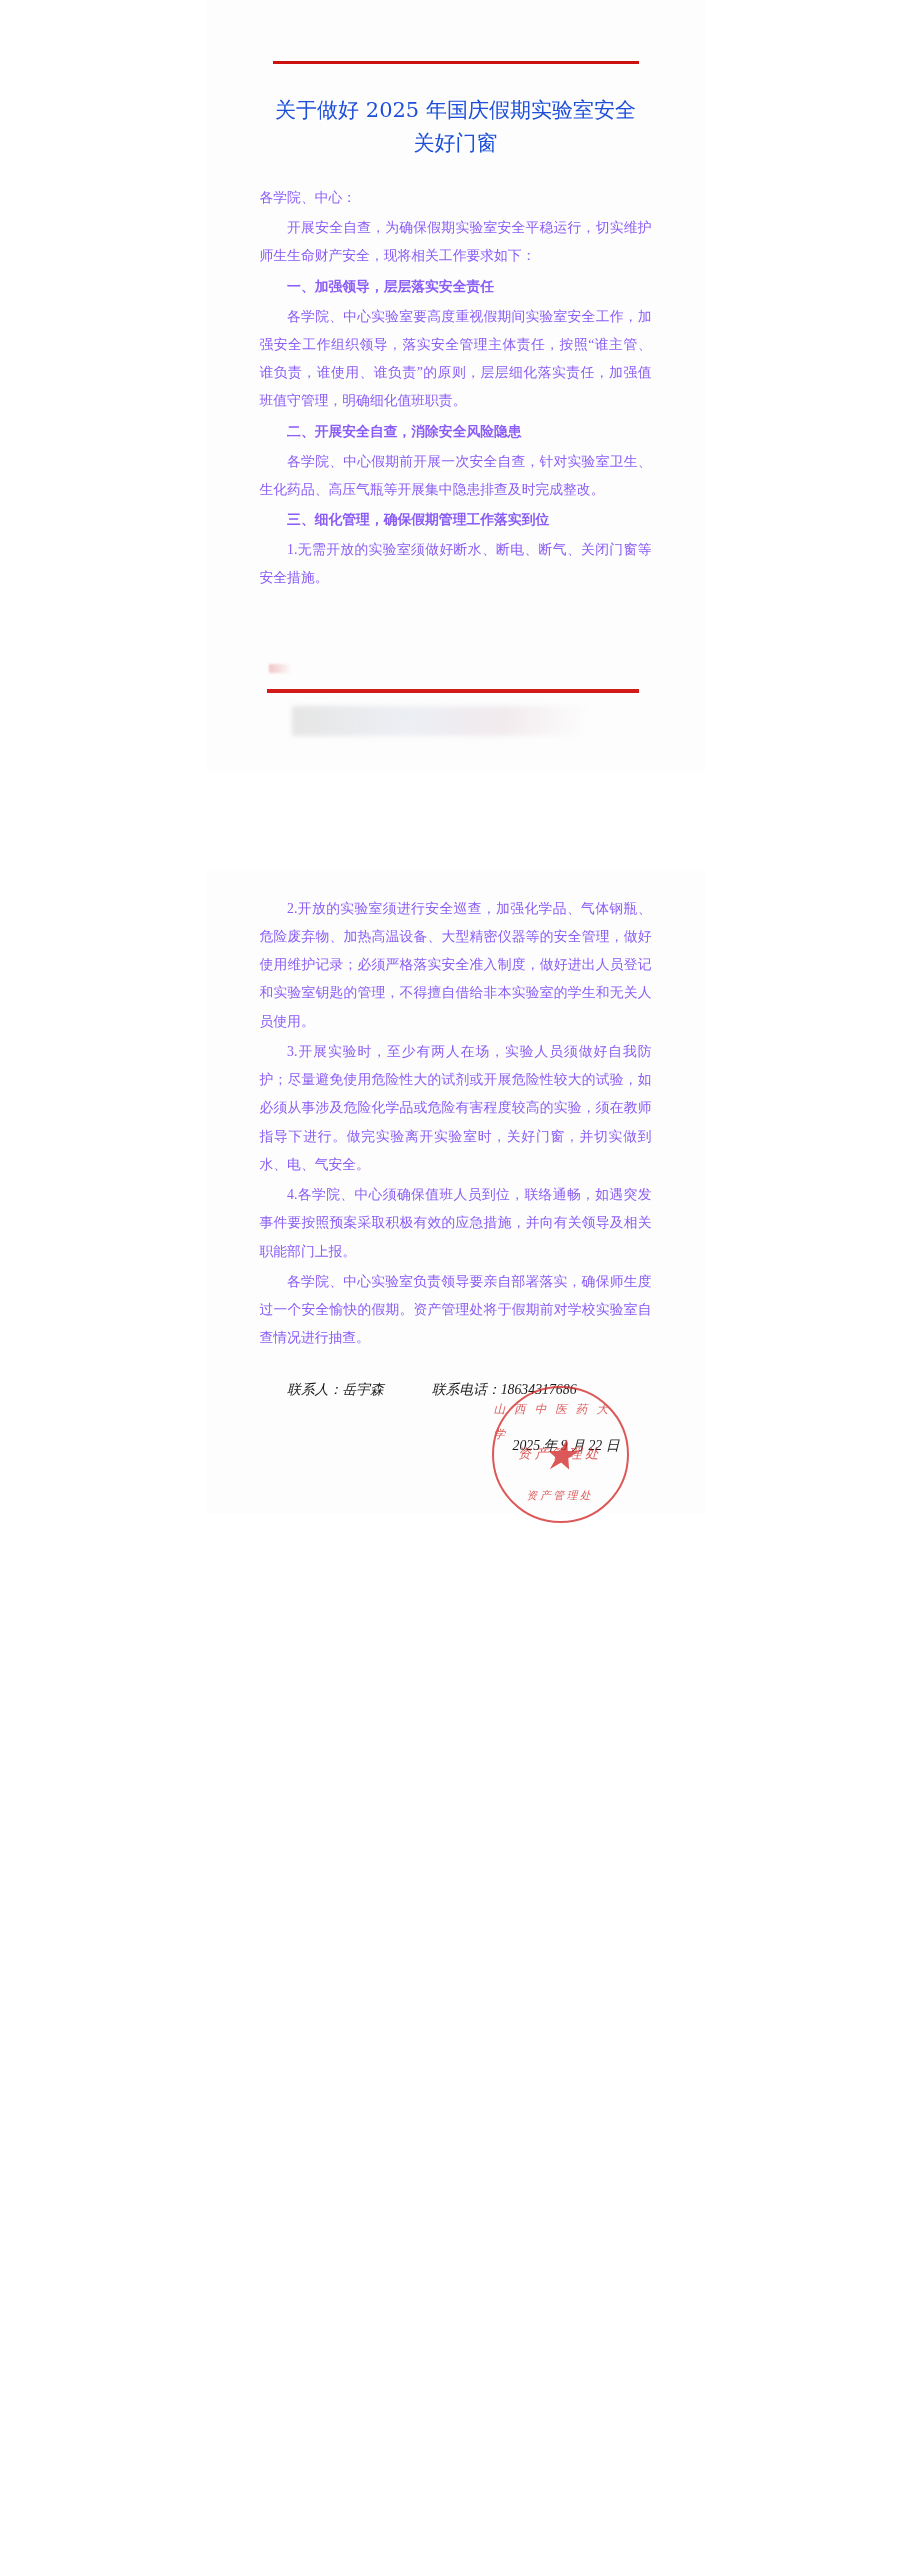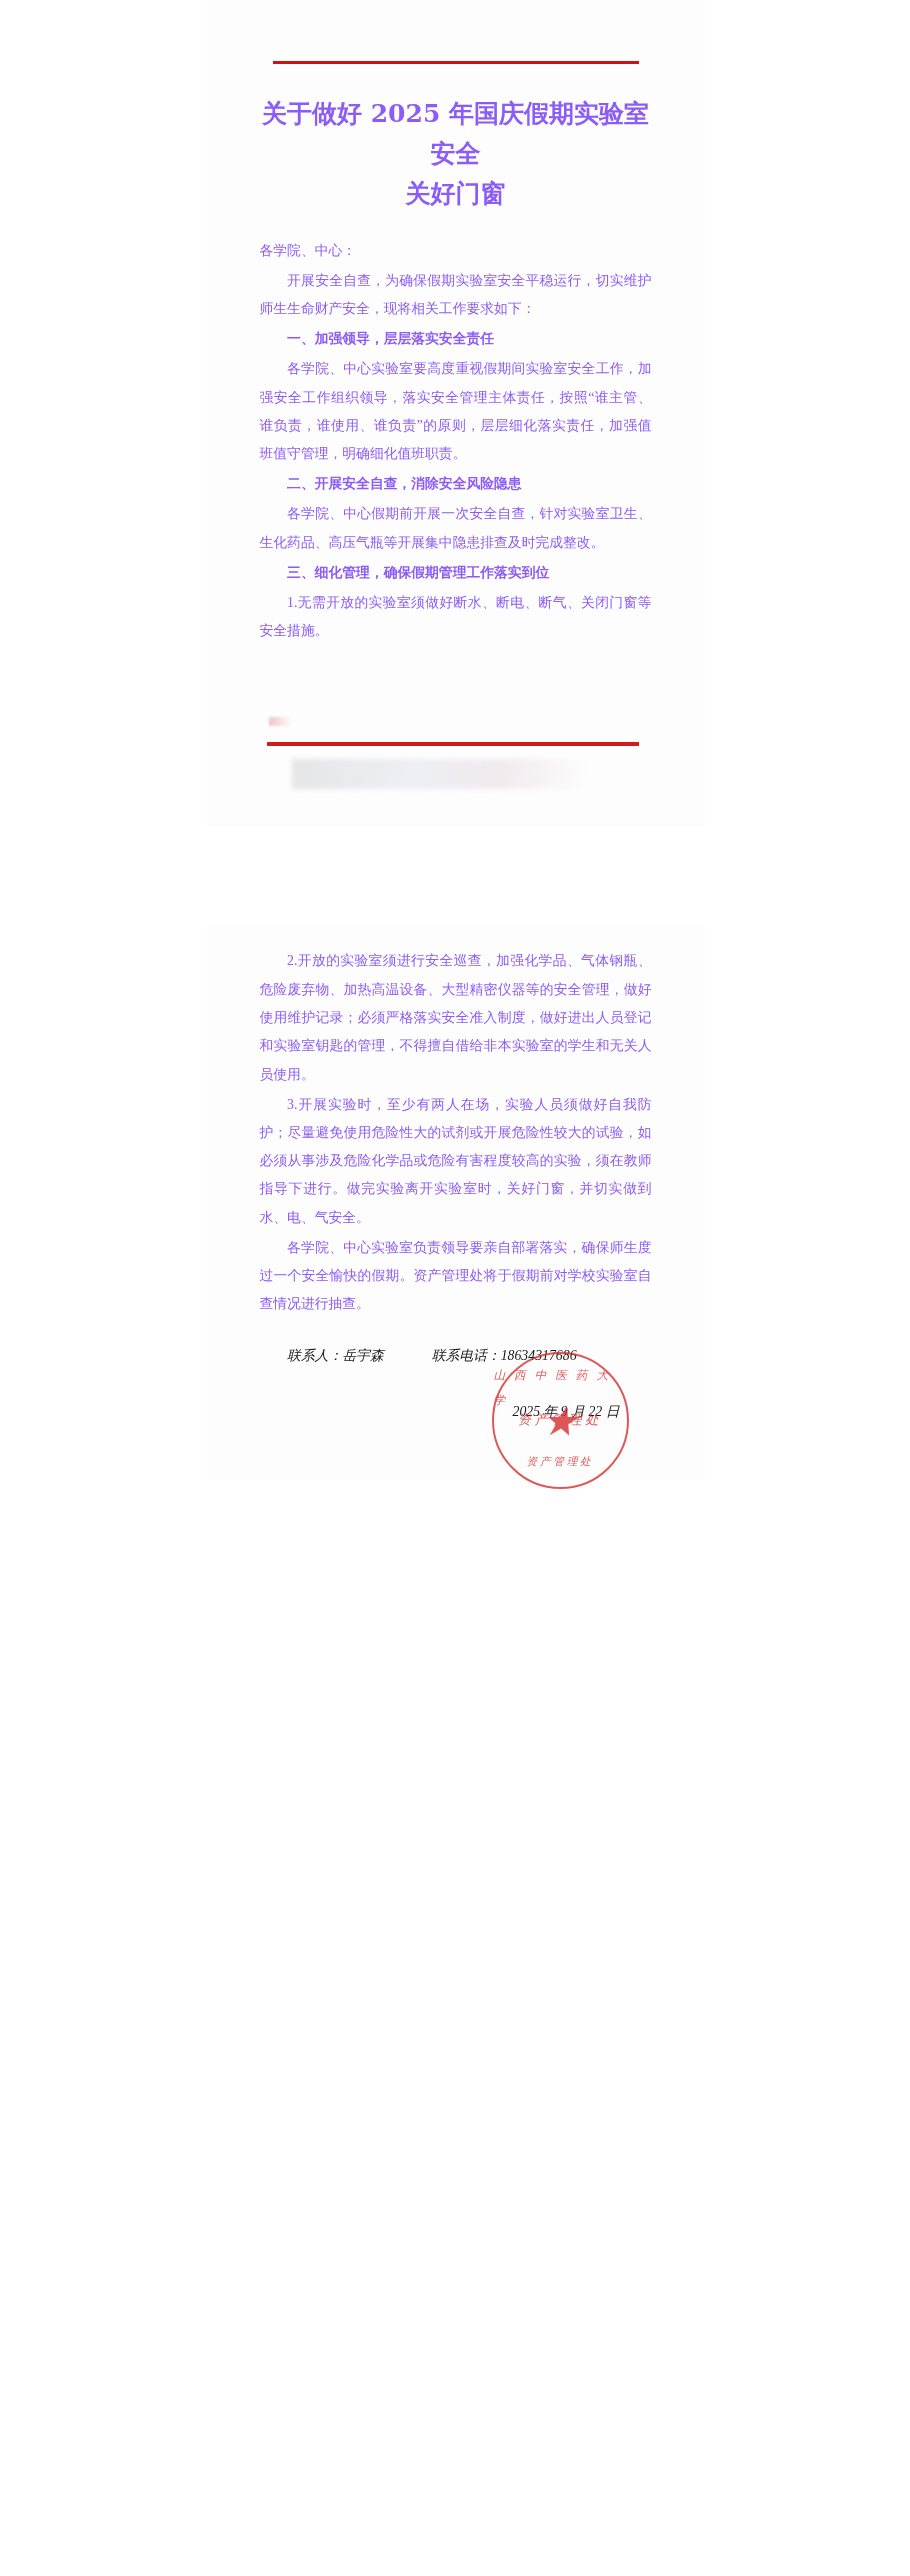--- a/index.html
+++ b/index.html
@@ -44,24 +44,24 @@
   }
   .red-rule {
     width: 366px;
     height: 2.7px;
     background: #cc1111;
     margin: 9px auto 0 auto;
   }
   .doc-title {
     text-align: center;
     font-family: "DejaVu Serif", "Liberation Serif", serif;
-    font-weight: bold;
-    font-size: 25px;
+    font-weight: normal;
+    font-size: 21px;
     line-height: 1.6;
-    color: #8b5cf6;
+    color: #1d4ed8;
     padding: 30px 52px 9px 52px;
   }
   .body-block {
     padding: 14.2px 53px 9px 53px;
     font-size: 13.8px;
     line-height: 2.05;
     color: #8b5cf6;
     text-align: justify;
   }
   .p {
@@ -231,20 +231,21 @@
       <div class="artifact-smudge-b"></div>
     </div>
   </div>
 
   <div class="page-break"></div>
 
   <div class="sheet sheet-two">
     <div class="body-block">
       <p class="p">2.开放的实验室须进行安全巡查，加强化学品、气体钢瓶、危险废弃物、加热高温设备、大型精密仪器等的安全管理，做好使用维护记录；必须严格落实安全准入制度，做好进出人员登记和实验室钥匙的管理，不得擅自借给非本实验室的学生和无关人员使用。</p>
       <p class="p">3.开展实验时，至少有两人在场，实验人员须做好自我防护；尽量避免使用危险性大的试剂或开展危险性较大的试验，如必须从事涉及危险化学品或危险有害程度较高的实验，须在教师指导下进行。做完实验离开实验室时，关好门窗，并切实做到水、电、气安全。</p>
+      <p class="p">4.各学院、中心须确保值班人员到位，联络通畅，如遇突发事件要按照预案采取积极有效的应急措施，并向有关领导及相关职能部门上报。</p>
       <p class="p">各学院、中心实验室负责领导要亲自部署落实，确保师生度过一个安全愉快的假期。资产管理处将于假期前对学校实验室自查情况进行抽查。</p>
     </div>
 
     <div class="sign-block">
       <div class="sign-row">
         <span>联系人：</span><span>岳宇森</span><span class="gapper"></span><span>联系电话：</span><span>18634317686</span>
       </div>
 
       <div class="seal">
         <div class="seal-text-top">山西中医药大学</div>

